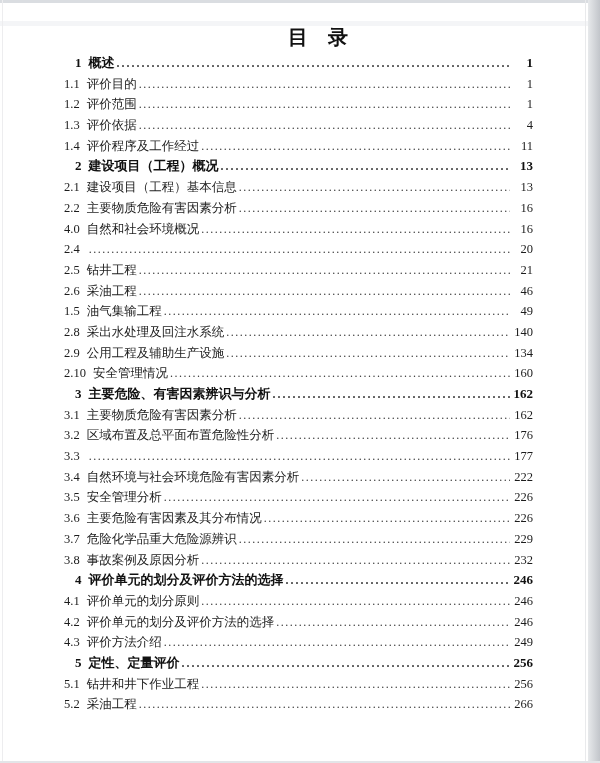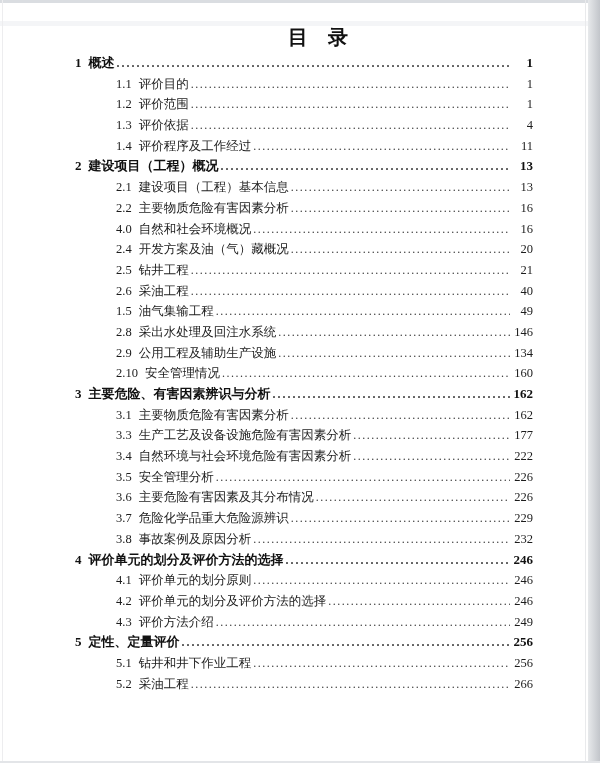--- a/index.html
+++ b/index.html
@@ -29,21 +29,21 @@
 
   .toc { position: absolute; top: 53px; left: 0; right: 0; }
   .row {
     display: flex; align-items: baseline;
     height: 20.7px; line-height: 20.7px;
     padding-right: 67px;
     font-size: 12.5px;
     white-space: nowrap;
   }
   .row.level1 { padding-left: 75px; font-weight: bold; font-size: 13px; color: #111111; }
-  .row.level2 { padding-left: 116px; }
+  .row.level2 { padding-left: 64px; }
   .no    { flex: none; margin-right: 7px; }
   .label { flex: none; }
   .leader {
     flex: 1 1 auto; overflow: hidden; white-space: nowrap;
     margin: 0 3px 0 2px; color: #3d3d3d;
   }
   .leader::after {
     content: "........................................................................................................................................................................";
     letter-spacing: 1.5px; font-size: 12px;
   }
@@ -121,51 +121,50 @@
 
     <div class="row level2">
       <span class="no">4.0</span>
       <span class="label">自然和社会环境概况</span>
       <span class="leader"></span>
       <span class="pg">16</span>
     </div>
 
     <div class="row level2">
       <span class="no">2.4</span>
-      <span class="label">开发方案及油（气）藏概况</span>
       <span class="leader"></span>
       <span class="pg">20</span>
     </div>
 
     <div class="row level2">
       <span class="no">2.5</span>
       <span class="label">钻井工程</span>
       <span class="leader"></span>
       <span class="pg">21</span>
     </div>
 
     <div class="row level2">
       <span class="no">2.6</span>
       <span class="label">采油工程</span>
       <span class="leader"></span>
-      <span class="pg">40</span>
+      <span class="pg">46</span>
     </div>
 
     <div class="row level2">
       <span class="no">1.5</span>
       <span class="label">油气集输工程</span>
       <span class="leader"></span>
       <span class="pg">49</span>
     </div>
 
     <div class="row level2">
       <span class="no">2.8</span>
       <span class="label">采出水处理及回注水系统</span>
       <span class="leader"></span>
-      <span class="pg">146</span>
+      <span class="pg">140</span>
     </div>
 
     <div class="row level2">
       <span class="no">2.9</span>
       <span class="label">公用工程及辅助生产设施</span>
       <span class="leader"></span>
       <span class="pg">134</span>
     </div>
 
     <div class="row level2">
@@ -182,24 +181,29 @@
       <span class="pg">162</span>
     </div>
 
     <div class="row level2">
       <span class="no">3.1</span>
       <span class="label">主要物质危险有害因素分析</span>
       <span class="leader"></span>
       <span class="pg">162</span>
     </div>
 
+    <div class="row level2">
+      <span class="no">3.2</span>
+      <span class="label">区域布置及总平面布置危险性分析</span>
+      <span class="leader"></span>
+      <span class="pg">176</span>
+    </div>
 
     <div class="row level2">
       <span class="no">3.3</span>
-      <span class="label">生产工艺及设备设施危险有害因素分析</span>
       <span class="leader"></span>
       <span class="pg">177</span>
     </div>
 
     <div class="row level2">
       <span class="no">3.4</span>
       <span class="label">自然环境与社会环境危险有害因素分析</span>
       <span class="leader"></span>
       <span class="pg">222</span>
     </div>

